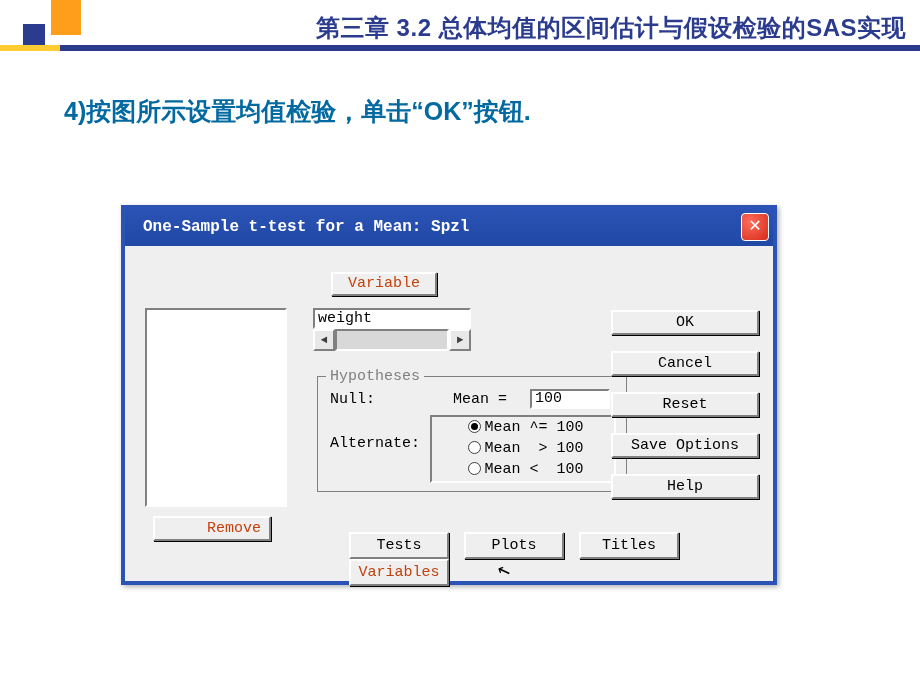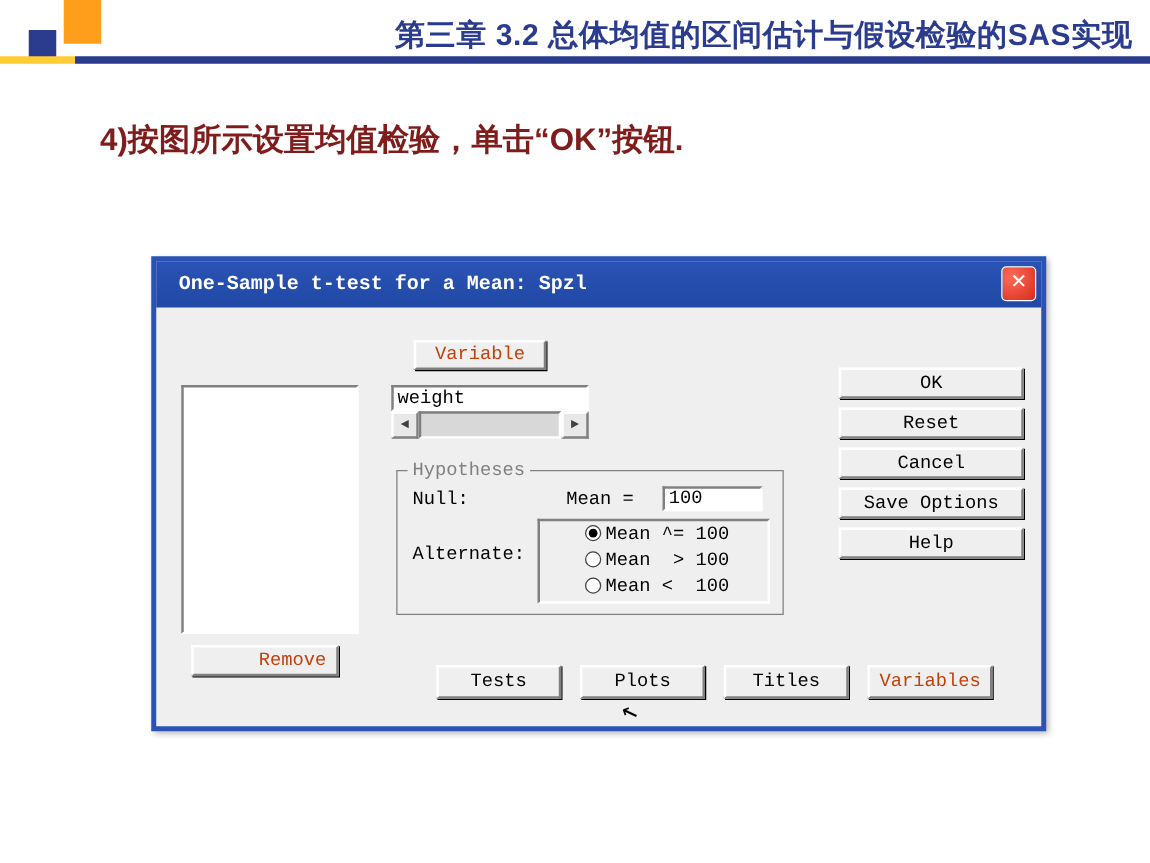--- a/index.html
+++ b/index.html
@@ -44,29 +44,29 @@
   .chapter-title {
     position: absolute;
     right: 14px; top: 12px;
     color: #2b3c8f;
     font-weight: bold;
     font-size: 24px;
     letter-spacing: 0.5px;
   }
   .instruction {
     position: absolute;
-    left: 80px; top: 95px;
-    color: #7f1d1d;
+    left: 64px; top: 95px;
+    color: #0369a1;
     font-weight: bold;
     font-size: 25px;
   }
   .dialog {
     position: absolute;
     left: 121px; top: 205px;
-    width: 716px; height: 380px;
+    width: 656px; height: 380px;
     background: #efefef;
     border: 4px solid #2b53b5;
     box-shadow: 2px 2px 5px rgba(0,0,0,0.3);
   }
   .titlebar {
     height: 37px;
     background: linear-gradient(to bottom, #2b53b5, #2048a5);
     color: #fff;
     font-family: "Courier New", monospace;
     font-weight: bold;
@@ -183,21 +183,21 @@
   .radio {
     display: inline-block; width: 13px; height: 13px;
     border-radius: 50%; border: 1px solid #404040; background: #fff;
     vertical-align: middle; margin-right: 3px; position: relative; top: -1px;
   }
   .radio.sel::after {
     content: ""; position: absolute; left: 2px; top: 2px;
     width: 7px; height: 7px; background: #000; border-radius: 50%;
   }
   .right-btns { position: absolute; right: 14px; top: 48px; width: 148px; }
-  .right-btns .btn { width: 148px; height: 25px; line-height: 21px; margin-bottom: 7px; }
+  .right-btns .btn { width: 148px; height: 25px; line-height: 21px; margin-bottom: 7px; margin-top: 16px; }
   .bottom-btns { position: absolute; left: 224px; top: 286px; }
   .bottom-btns .btn { display: inline-block; width: 100px; height: 27px; line-height: 23px; margin-right: 6px; }
   .cursor {
     position: absolute; left: 372px; top: 310px; font-size: 22px; color: #000;
     transform: rotate(-20deg);
   }
 </style>
 </head>
 <body>
 
@@ -237,22 +237,22 @@
       <span class="alt-lbl">Alternate:</span>
       <div class="alt-box">
         <div class="radio-row"><span class="radio sel"></span><span>Mean ^= 100</span></div>
         <div class="radio-row"><span class="radio"></span><span>Mean  &gt; 100</span></div>
         <div class="radio-row"><span class="radio"></span><span>Mean &lt;  100</span></div>
       </div>
     </div>
 
     <div class="right-btns">
       <div class="btn">OK</div>
+      <div class="btn">Cancel</div>
       <div class="btn">Reset</div>
-      <div class="btn">Cancel</div>
       <div class="btn">Save Options</div>
       <div class="btn">Help</div>
     </div>
 
     <div class="bottom-btns">
       <div class="btn">Tests</div>
       <div class="btn">Plots</div>
       <div class="btn">Titles</div>
       <div class="btn disabled">Variables</div>
     </div>

